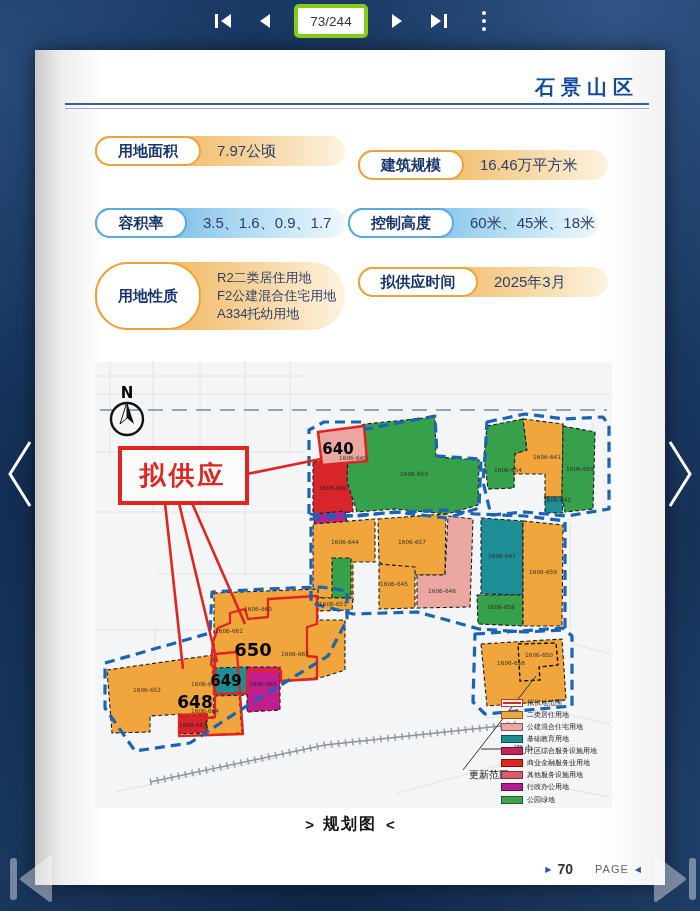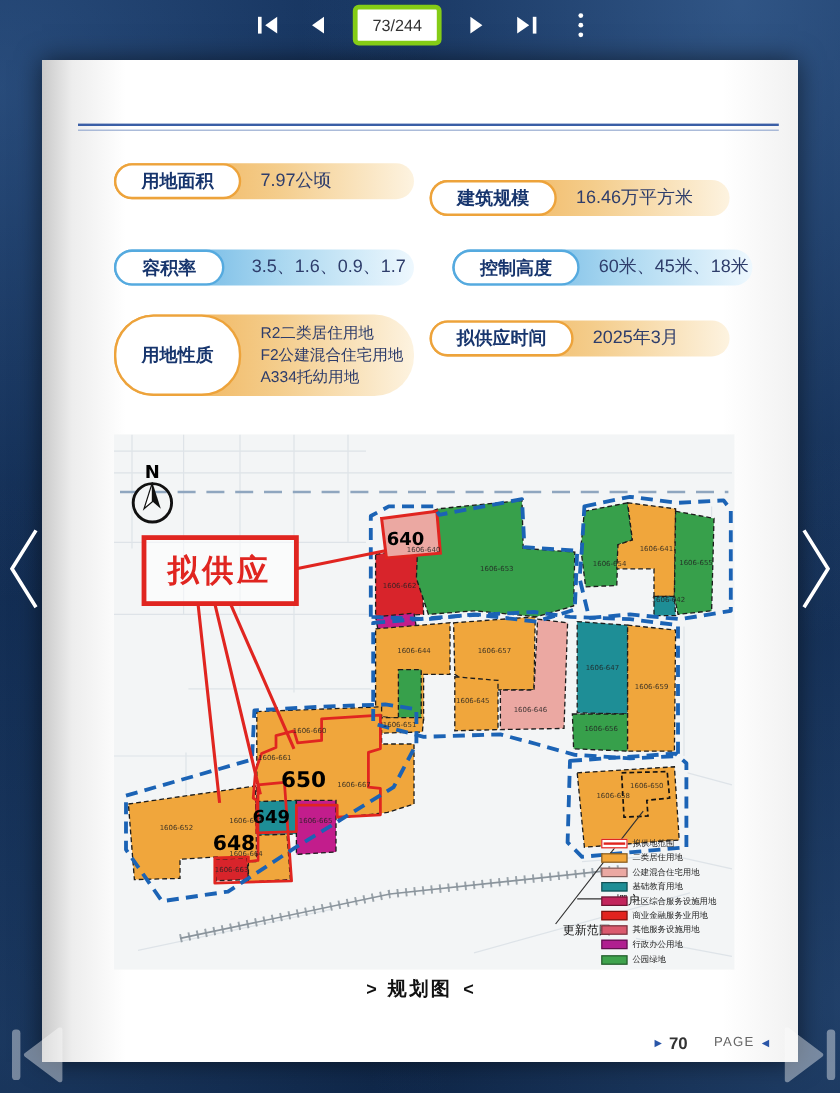--- a/index.html
+++ b/index.html
@@ -93,36 +93,37 @@
       </svg>
   </button>
   <button class="tb-btn kebab">
       <i></i>
       <i></i>
       <i></i>
     </button>
 </div>
 
 <div class="page">
+  <div class="district">石景山区</div>
   <div class="rule"></div>
 
   <div class="pill orange" style="left:60px;top:86px;width:250px;height:30px;">
     <span class="cap" style="width:106px;">用地面积</span>
     <div class="val" style="margin-left:122px;">7.97公顷</div>
   </div>
   <div class="pill orange" style="left:323px;top:100px;width:250px;height:30px;">
     <span class="cap" style="width:106px;">建筑规模</span>
     <div class="val" style="margin-left:122px;">16.46万平方米</div>
   </div>
 
   <div class="pill blue" style="left:60px;top:158px;width:250px;height:30px;">
     <span class="cap" style="width:92px;">容积率</span>
-    <div class="val" style="margin-left:108px;text-align:center;">3.5、1.6、0.9、1.7</div>
-  </div>
-  <div class="pill blue" style="left:342px;top:158px;width:250px;height:30px;">
+    <div class="val" style="margin-left:108px;">3.5、1.6、0.9、1.7</div>
+  </div>
+  <div class="pill blue" style="left:313px;top:158px;width:250px;height:30px;">
     <span class="cap" style="width:106px;">控制高度</span>
     <div class="val" style="margin-left:122px;">60米、45米、18米</div>
   </div>
 
   <div class="pill orange" style="left:60px;top:212px;width:250px;height:68px;">
     <span class="cap" style="width:106px;">用地性质</span>
     <div class="vlines" style="margin-left:122px;">
       <div>R2二类居住用地</div>
       <div>F2公建混合住宅用地</div>
       <div>A334托幼用地</div>

